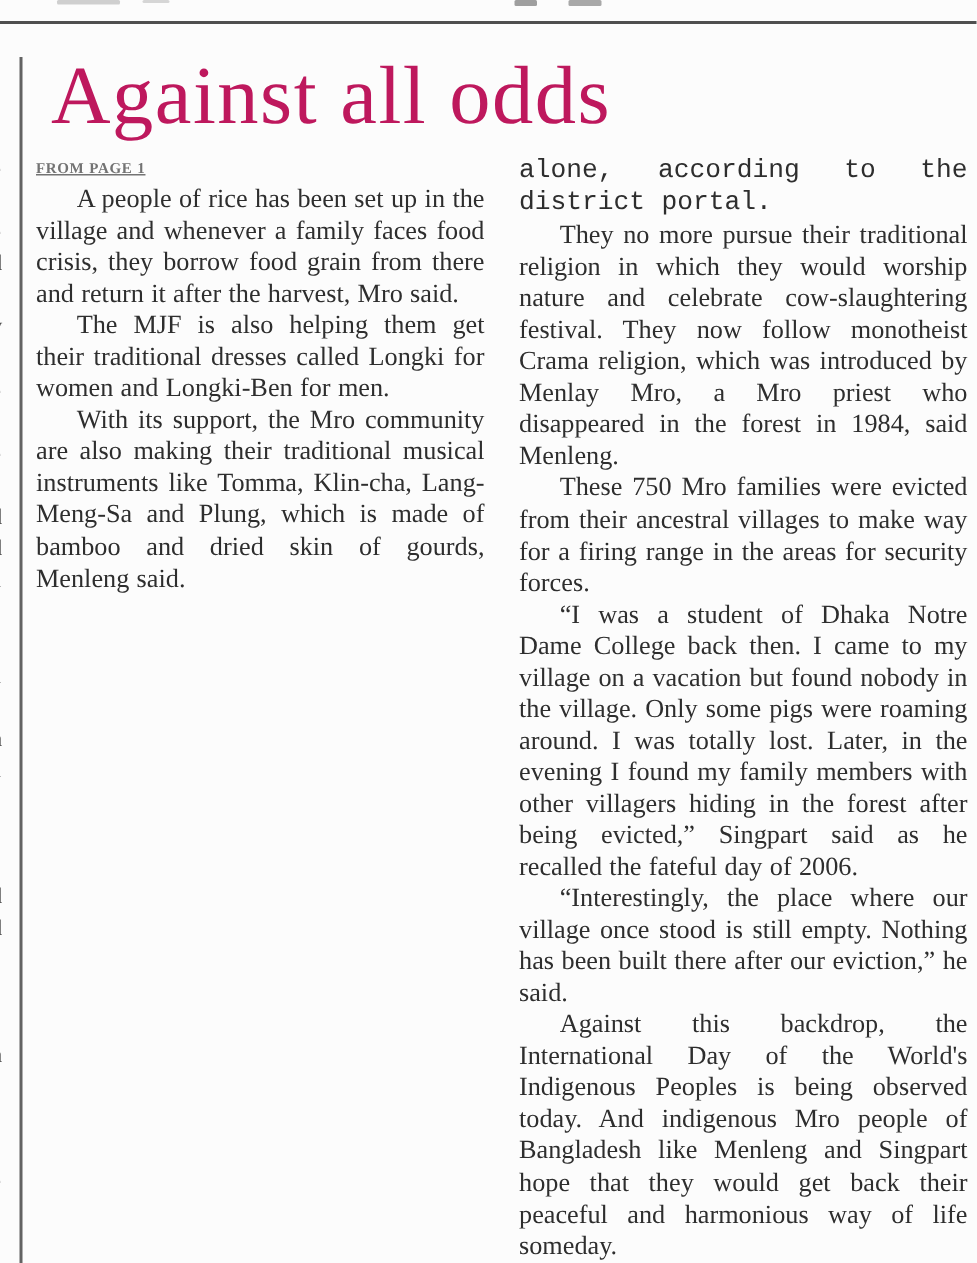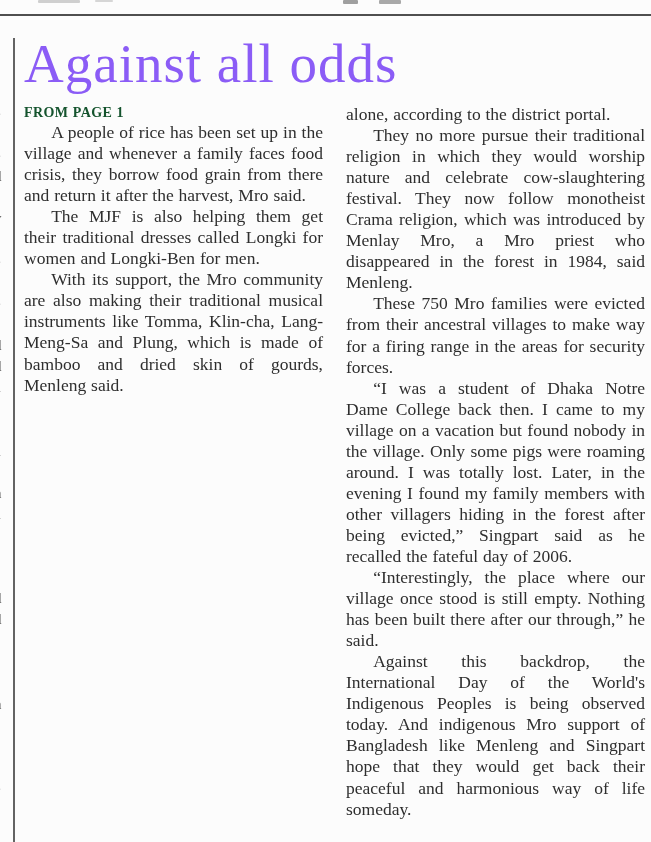--- a/index.html
+++ b/index.html
@@ -32,44 +32,45 @@
   }
 
   .vrule {
     position: absolute; left: 13px; top: 38px;
     width: 2px; height: 804px; background: #636363;
   }
 
   .content { position: absolute; left: 24px; top: 33px; width: 621px; }
 
   .headline {
-    margin: 0 0 9px 0;
+    margin: 0 0 9px 10px;
     font-size: 55px; line-height: 62px;
-    font-weight: 400; color: #8b5cf6;
+    font-weight: 400; color: #be185d;
     letter-spacing: 1px;
   }
 
   .columns { display: flex; gap: 23px; }
   .col {
     width: 299px;
     text-align: justify;
     font-size: 17.5px; line-height: 21.05px;
     color: #2e2e2e;
     hyphens: auto; -webkit-hyphens: auto;
     word-spacing: 0.5px;
   }
   .col p { margin: 0; text-indent: 1.55em; }
-  .col p.noindent { text-indent: 0; }
+  .col p.noindent { text-indent: 0; font-family: Liberation Mono, monospace; }
 
   .from-page {
     font-weight: 700;
-    font-size: 14px; line-height: 17px;
+    font-size: 10px; line-height: 17px;
     letter-spacing: 0.4px;
-    color: #14532d;
+    color: #737373;
     margin-bottom: 1px;
+    text-decoration: underline;
   }
 </style>
 </head>
 <body>
 
 <div class="page">
 
   <div class="remnant r1"></div>
   <div class="remnant r2"></div>
   <div class="remnant r3"></div>
@@ -124,19 +125,19 @@
         <p>A people of rice has been set up in the village and whenever a family faces food crisis, they borrow food grain from there and return it after the harvest, Mro said.</p>
         <p>The MJF is also helping them get their traditional dresses called Longki for women and Longki-Ben for men.</p>
         <p>With its support, the Mro community are also making their traditional musical instruments like Tomma, Klin-cha, Lang-Meng-Sa and Plung, which is made of bamboo and dried skin of gourds, Menleng said.</p>
       </div>
 
       <div class="col">
         <p class="noindent">alone, according to the district portal.</p>
         <p>They no more pursue their traditional religion in which they would worship nature and celebrate cow-slaughtering festival. They now follow monotheist Crama religion, which was introduced by Menlay Mro, a Mro priest who disappeared in the forest in 1984, said Menleng.</p>
         <p>These 750 Mro families were evicted from their ancestral villages to make way for a firing range in the areas for security forces.</p>
         <p>“I was a student of Dhaka Notre Dame College back then. I came to my village on a vacation but found nobody in the village. Only some pigs were roaming around. I was totally lost. Later, in the evening I found my family members with other villagers hiding in the forest after being evicted,” Singpart said as he recalled the fateful day of 2006.</p>
-        <p>“Interestingly, the place where our village once stood is still empty. Nothing has been built there after our through,” he said.</p>
-        <p>Against this backdrop, the International Day of the World's Indigenous Peoples is being observed today. And indigenous Mro support of Bangladesh like Menleng and Singpart hope that they would get back their peaceful and harmonious way of life someday.</p>
+        <p>“Interestingly, the place where our village once stood is still empty. Nothing has been built there after our eviction,” he said.</p>
+        <p>Against this backdrop, the International Day of the World's Indigenous Peoples is being observed today. And indigenous Mro people of Bangladesh like Menleng and Singpart hope that they would get back their peaceful and harmonious way of life someday.</p>
       </div>
 
     </div>
   </div>
 </div>
 
 </body></html>

